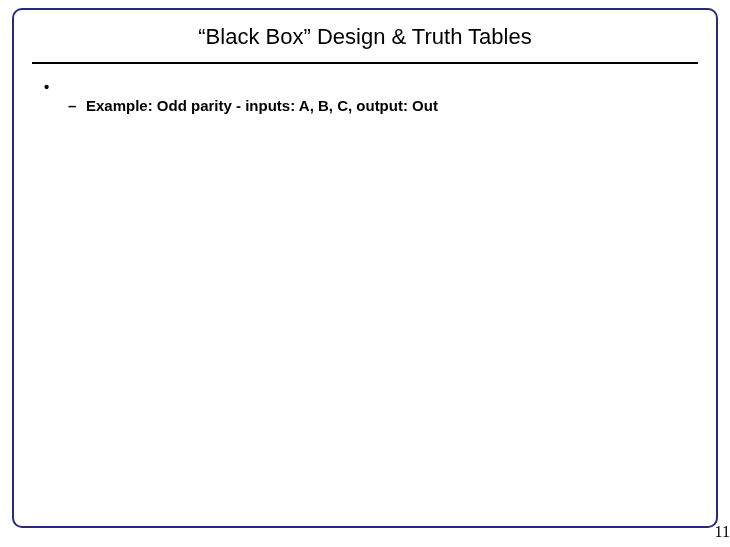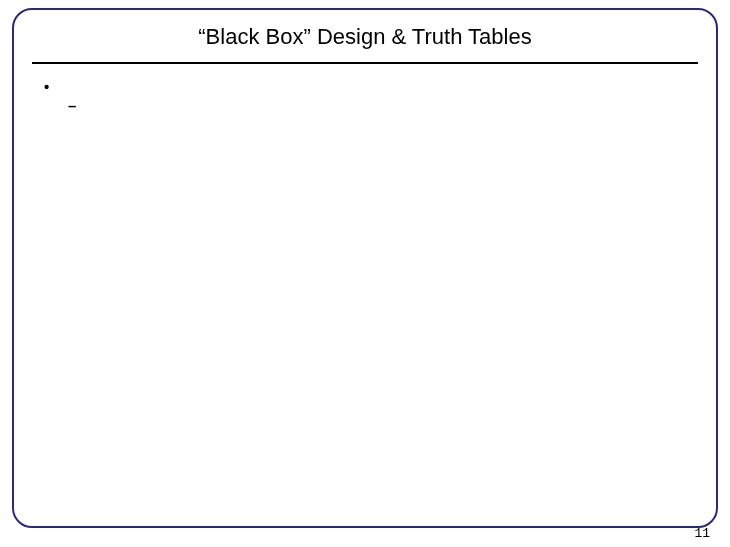--- a/index.html
+++ b/index.html
@@ -14,21 +14,21 @@
       font-family: "Comic Sans MS", "Trebuchet MS", Arial, sans-serif;
       position: relative;
     }
     .slide-frame {
       position: absolute;
       top: 8px;
       left: 12px;
       width: 706px;
       height: 520px;
       border: 2.5px solid #2a2a7a;
-      border-radius: 20px;
+      border-radius: 10px;
       background: #ffffff;
     }
     .slide-title {
       text-align: center;
       font-size: 22px;
       font-weight: normal;
       color: #000000;
       margin-top: 14px;
       font-family: "Comic Sans MS", cursive, sans-serif;
     }
@@ -72,36 +72,37 @@
     }
     .bullet-l2 .bullet-marker {
       width: 20px;
       flex-shrink: 0;
       text-align: left;
       padding-left: 2px;
     }
     .page-number {
       position: absolute;
       bottom: 6px;
-      right: 20px;
-      font-size: 13px;
+      right: 0;
+      font-size: 16px;
       color: #000000;
-      font-family: Liberation Mono, monospace;
+      font-family: Liberation Serif, serif;
     }
   </style>
 </head>
 <body>
 
 <div class="slide-frame">
   <h1 class="slide-title">“Black Box” Design &amp; Truth Tables</h1>
   <div class="title-underline"></div>
 
   <div class="content">
     <div class="bullet-l1">
       <span class="bullet-marker">•</span>
     </div>
     <div class="bullet-l2">
       <span class="bullet-marker">–</span>
+      <span>Example:  Odd parity - inputs: A, B, C,  output: Out</span>
     </div>
   </div>
 </div>
 
 <div class="page-number">11</div>
 
 </body></html>

